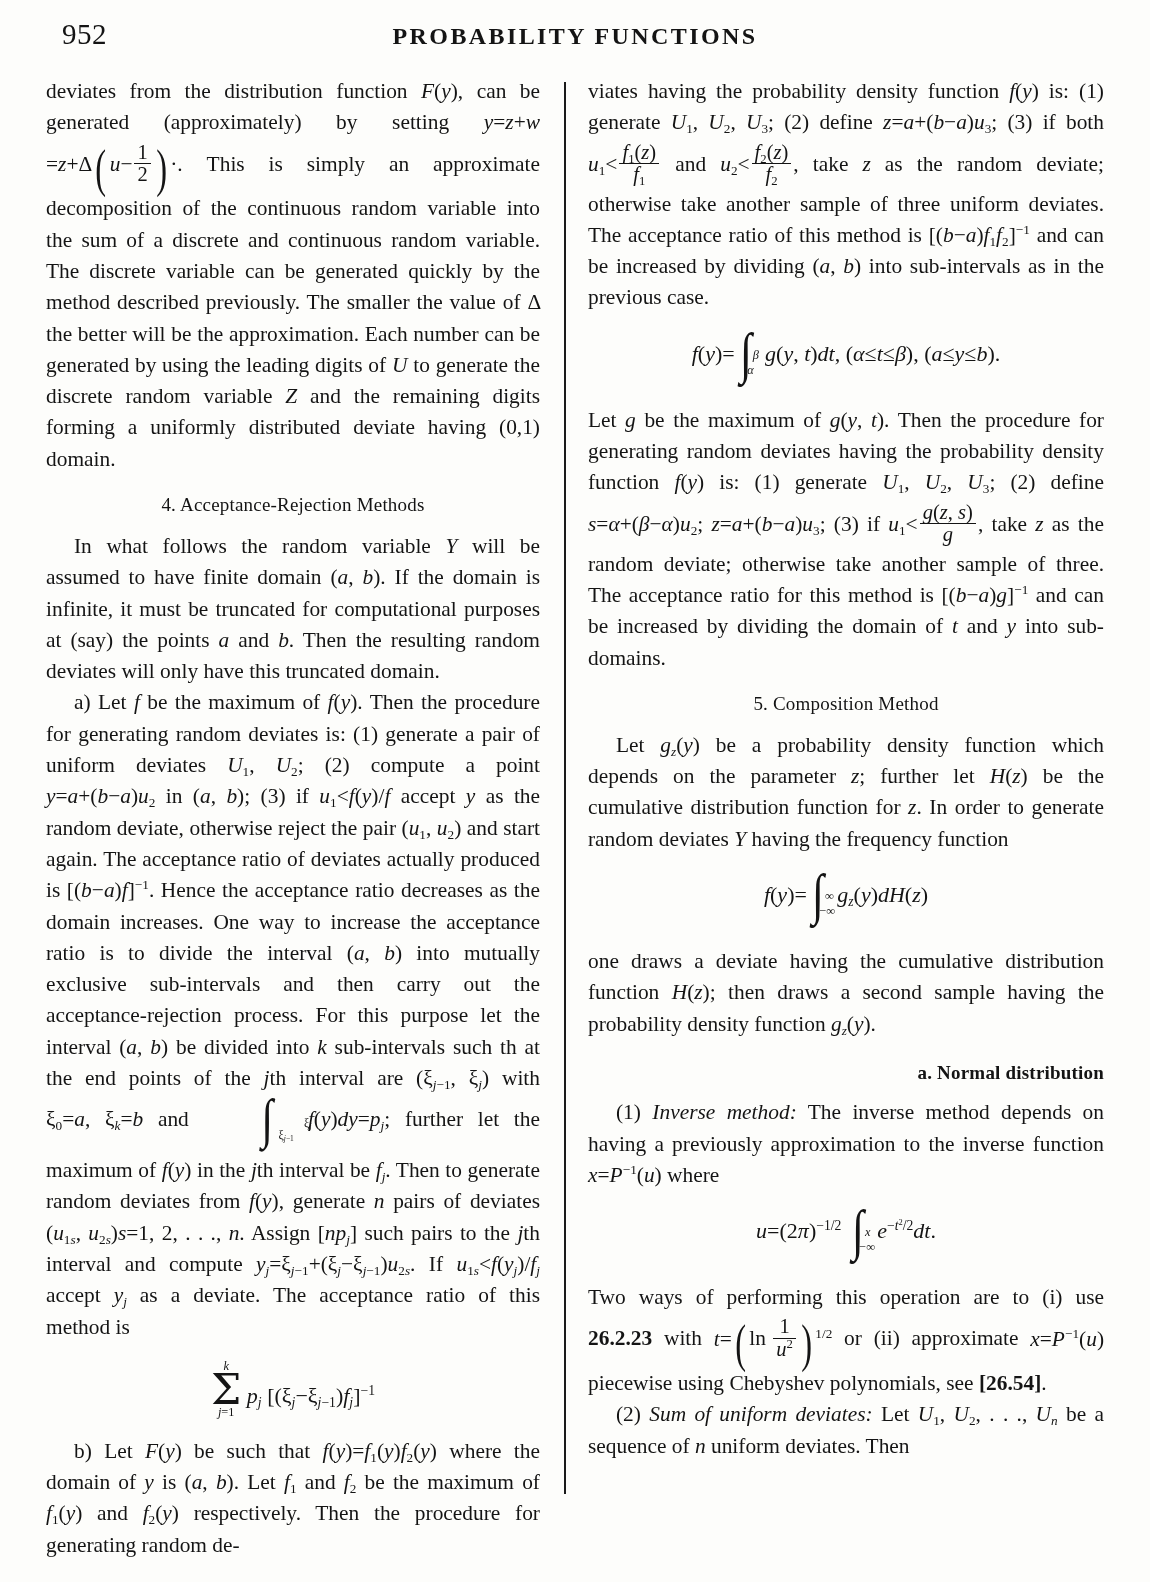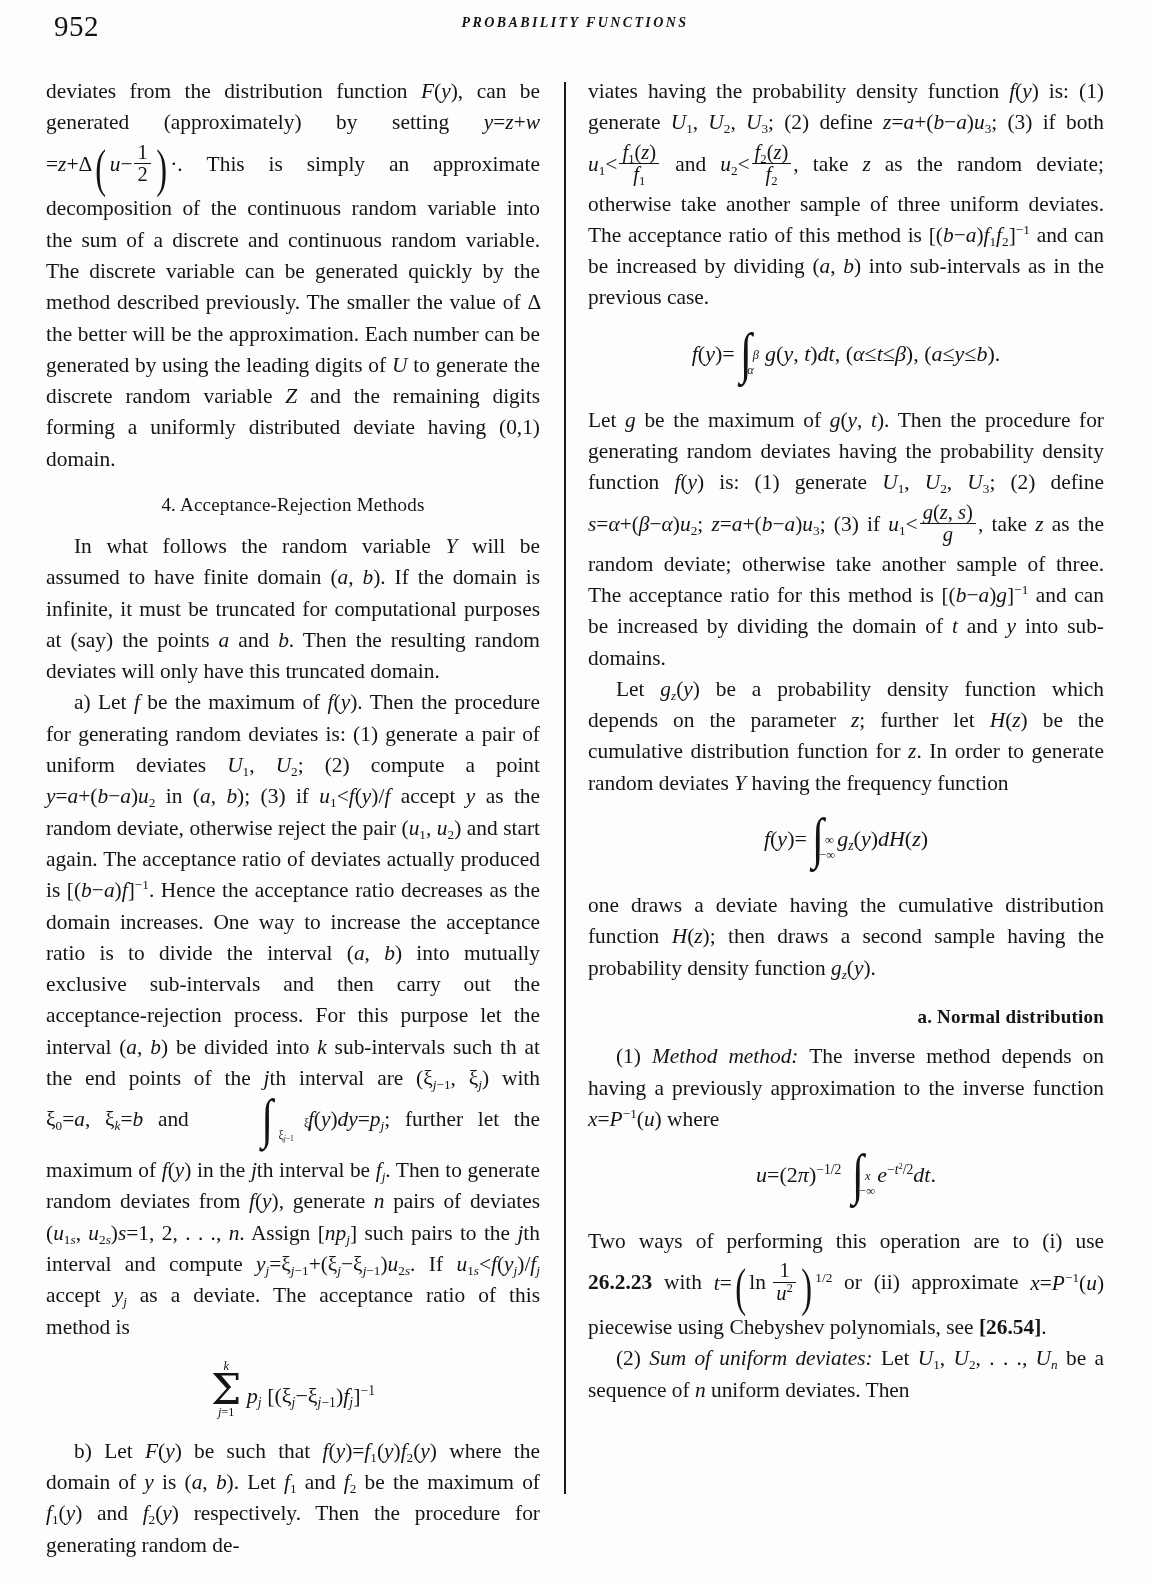--- a/index.html
+++ b/index.html
@@ -4,32 +4,32 @@
 <style>
   html, body { margin:0; padding:0; }
   body {
     width:1150px; height:1582px;
     background:#fdfdfb;
     font-family:"Liberation Serif", serif;
     color:#141414;
     position:relative;
     overflow:hidden;
   }
-  .page { position:relative; width:1150px; height:1146px; padding:8px; box-sizing:border-box; }
+  .page { position:relative; width:1150px; height:1146px; padding:16px; box-sizing:border-box; }
 
   
   .runhead { position:relative; height:46px; }
   .folio {
     position:absolute; left:46px; top:2px;
     font-size:29px; letter-spacing:0.5px;
   }
   .runtitle {
     position:absolute; left:0; right:0; top:7px;
-    text-align:center; font-size:14px;
-    font-weight:bold; letter-spacing:2.4px;font-style:italic;
+    text-align:center; font-size:24px;
+    font-weight:bold; letter-spacing:2.4px;
   }
 
   
   .columns {
     position:absolute; top:44px; left:0;
     width:1150px; height:1538px;
     display:flex;
     margin-top:32px;
   }
   .col {
@@ -163,33 +163,34 @@
 
       <p><span>viates having the probability density function </span><span class="nw"><span class="mi">f</span>(<span class="mi">y</span>)</span><span> is: (1) generate </span><span class="nw"><span class="mi">U</span><sub>1</sub>, <span class="mi">U</span><sub>2</sub>, <span class="mi">U</span><sub>3</sub></span><span>; (2) define </span><span class="nw"><span class="mi">z</span>=<span class="mi">a</span>+(<span class="mi">b</span>−<span class="mi">a</span>)<span class="mi">u</span><sub>3</sub></span><span>; (3) if both </span><span class="nw tall2"><span class="mi">u</span><sub>1</sub>&lt;<span class="frac"><span class="num"><span class="mi">f</span><sub>1</sub>(<span class="mi">z</span>)</span><span class="den"><span class="mi">f</span><sub>1</sub></span></span></span><span> and </span><span class="nw tall2"><span class="mi">u</span><sub>2</sub>&lt;<span class="frac"><span class="num"><span class="mi">f</span><sub>2</sub>(<span class="mi">z</span>)</span><span class="den"><span class="mi">f</span><sub>2</sub></span></span></span><span>, take </span><span class="mi">z</span><span> as the random deviate; otherwise take another sample of three uniform deviates. The acceptance ratio of this method is </span><span class="nw">[(<span class="mi">b</span>−<span class="mi">a</span>)<span class="mi">f</span><sub>1</sub><span class="mi">f</span><sub>2</sub>]<sup>−1</sup></span><span> and can be increased by dividing </span><span class="nw">(<span class="mi">a</span>, <span class="mi">b</span>)</span><span> into sub-intervals as in the previous case.</span></p>
 
 
       <div class="disp tall">
         <span class="eqline"><span class="mi">f</span>(<span class="mi">y</span>)=<span class="intg"><span class="sgn">∫</span><span class="up"><span class="mi">β</span></span><span class="lo"><span class="mi">α</span></span></span>&nbsp;&nbsp;<span class="mi">g</span>(<span class="mi">y</span>, <span class="mi">t</span>)<span class="mi">dt</span>, (<span class="mi">α</span>≤<span class="mi">t</span>≤<span class="mi">β</span>), (<span class="mi">a</span>≤<span class="mi">y</span>≤<span class="mi">b</span>).</span>
       </div>
 
       <p><span>Let </span><span class="mi">g</span><span> be the maximum of </span><span class="nw"><span class="mi">g</span>(<span class="mi">y</span>, <span class="mi">t</span>)</span><span>. Then the procedure for generating random deviates having the probability density function </span><span class="nw"><span class="mi">f</span>(<span class="mi">y</span>)</span><span> is: (1) generate </span><span class="nw"><span class="mi">U</span><sub>1</sub>, <span class="mi">U</span><sub>2</sub>, <span class="mi">U</span><sub>3</sub></span><span>; (2) define </span><span class="nw"><span class="mi">s</span>=<span class="mi">α</span>+(<span class="mi">β</span>−<span class="mi">α</span>)<span class="mi">u</span><sub>2</sub>; <span class="mi">z</span>=<span class="mi">a</span>+(<span class="mi">b</span>−<span class="mi">a</span>)<span class="mi">u</span><sub>3</sub></span><span>; (3) if </span><span class="nw tall2"><span class="mi">u</span><sub>1</sub>&lt;<span class="frac"><span class="num"><span class="mi">g</span>(<span class="mi">z</span>, <span class="mi">s</span>)</span><span class="den"><span class="mi">g</span></span></span></span><span>, take </span><span class="mi">z</span><span> as the random deviate; otherwise take another sample of three. The acceptance ratio for this method is </span><span class="nw">[(<span class="mi">b</span>−<span class="mi">a</span>)<span class="mi">g</span>]<sup>−1</sup></span><span> and can be increased by dividing the domain of </span><span class="mi">t</span><span> and </span><span class="mi">y</span><span> into sub-domains.</span></p>
 
+      <h3 class="sec">5. Composition Method</h3>
 
       <p class="ind"><span>Let </span><span class="nw"><span class="mi">g</span><sub><span class="mi">z</span></sub>(<span class="mi">y</span>)</span><span> be a probability density function which depends on the parameter </span><span class="mi">z</span><span>; further let </span><span class="nw"><span class="mi">H</span>(<span class="mi">z</span>)</span><span> be the cumulative distribution function for </span><span class="mi">z</span><span>. In order to generate random deviates </span><span class="mi">Y</span><span> having the frequency function</span></p>
 
       <div class="disp tall">
         <span class="eqline"><span class="mi">f</span>(<span class="mi">y</span>)=<span class="intg"><span class="sgn">∫</span><span class="up">∞</span><span class="lo">−∞</span></span>&nbsp;&nbsp;<span class="mi">g</span><sub><span class="mi">z</span></sub>(<span class="mi">y</span>)<span class="mi">dH</span>(<span class="mi">z</span>)</span>
       </div>
 
       <p><span>one draws a deviate having the cumulative distribution function </span><span class="nw"><span class="mi">H</span>(<span class="mi">z</span>)</span><span>; then draws a second sample having the probability density function </span><span class="nw"><span class="mi">g</span><sub><span class="mi">z</span></sub>(<span class="mi">y</span>)</span><span>.</span></p>
 
 
       <h4 class="sub">a. Normal distribution</h4>
 
-      <p class="ind"><span>(1) </span><span class="mi">Method method:</span><span> The inverse method depends on having a previously approximation to the inverse function </span><span class="nw"><span class="mi">x</span>=<span class="mi">P</span><sup>−1</sup>(<span class="mi">u</span>)</span><span> where</span></p>
+      <p class="ind"><span>(1) </span><span class="mi">Inverse method:</span><span> The inverse method depends on having a previously approximation to the inverse function </span><span class="nw"><span class="mi">x</span>=<span class="mi">P</span><sup>−1</sup>(<span class="mi">u</span>)</span><span> where</span></p>
 
       <div class="disp tall">
         <span class="eqline"><span class="mi">u</span>=(2<span class="mi">π</span>)<sup>−1/2</sup>&nbsp;<span class="intg"><span class="sgn">∫</span><span class="up"><span class="mi">x</span></span><span class="lo">−∞</span></span>&nbsp;&nbsp;<span class="mi">e</span><sup>−<span class="mi">t</span><sup>2</sup>/2</sup><span class="mi">dt</span>.</span>
       </div>
 
       <p><span>Two ways of performing this operation are to (i) use </span><span class="mb">26.2.23</span><span> with </span><span class="nw tall2"><span class="mi">t</span>=<span class="bigparen"><span class="pl">(</span>ln&nbsp;<span class="frac"><span class="num">1</span><span class="den"><span class="mi">u</span><sup>2</sup></span></span><span class="pr">)</span></span><sup>1/2</sup></span><span> or (ii) approximate </span><span class="nw"><span class="mi">x</span>=<span class="mi">P</span><sup>−1</sup>(<span class="mi">u</span>)</span><span> piecewise using Chebyshev polynomials, see </span><span class="mb">[26.54]</span><span>.</span></p>
 
       <p class="ind"><span>(2) </span><span class="mi">Sum of uniform deviates:</span><span> Let </span><span class="nw"><span class="mi">U</span><sub>1</sub>, <span class="mi">U</span><sub>2</sub>, . . ., <span class="mi">U</span><sub><span class="mi">n</span></sub></span><span> be a sequence of </span><span class="mi">n</span><span> uniform deviates. Then</span></p>
 
     </div>

